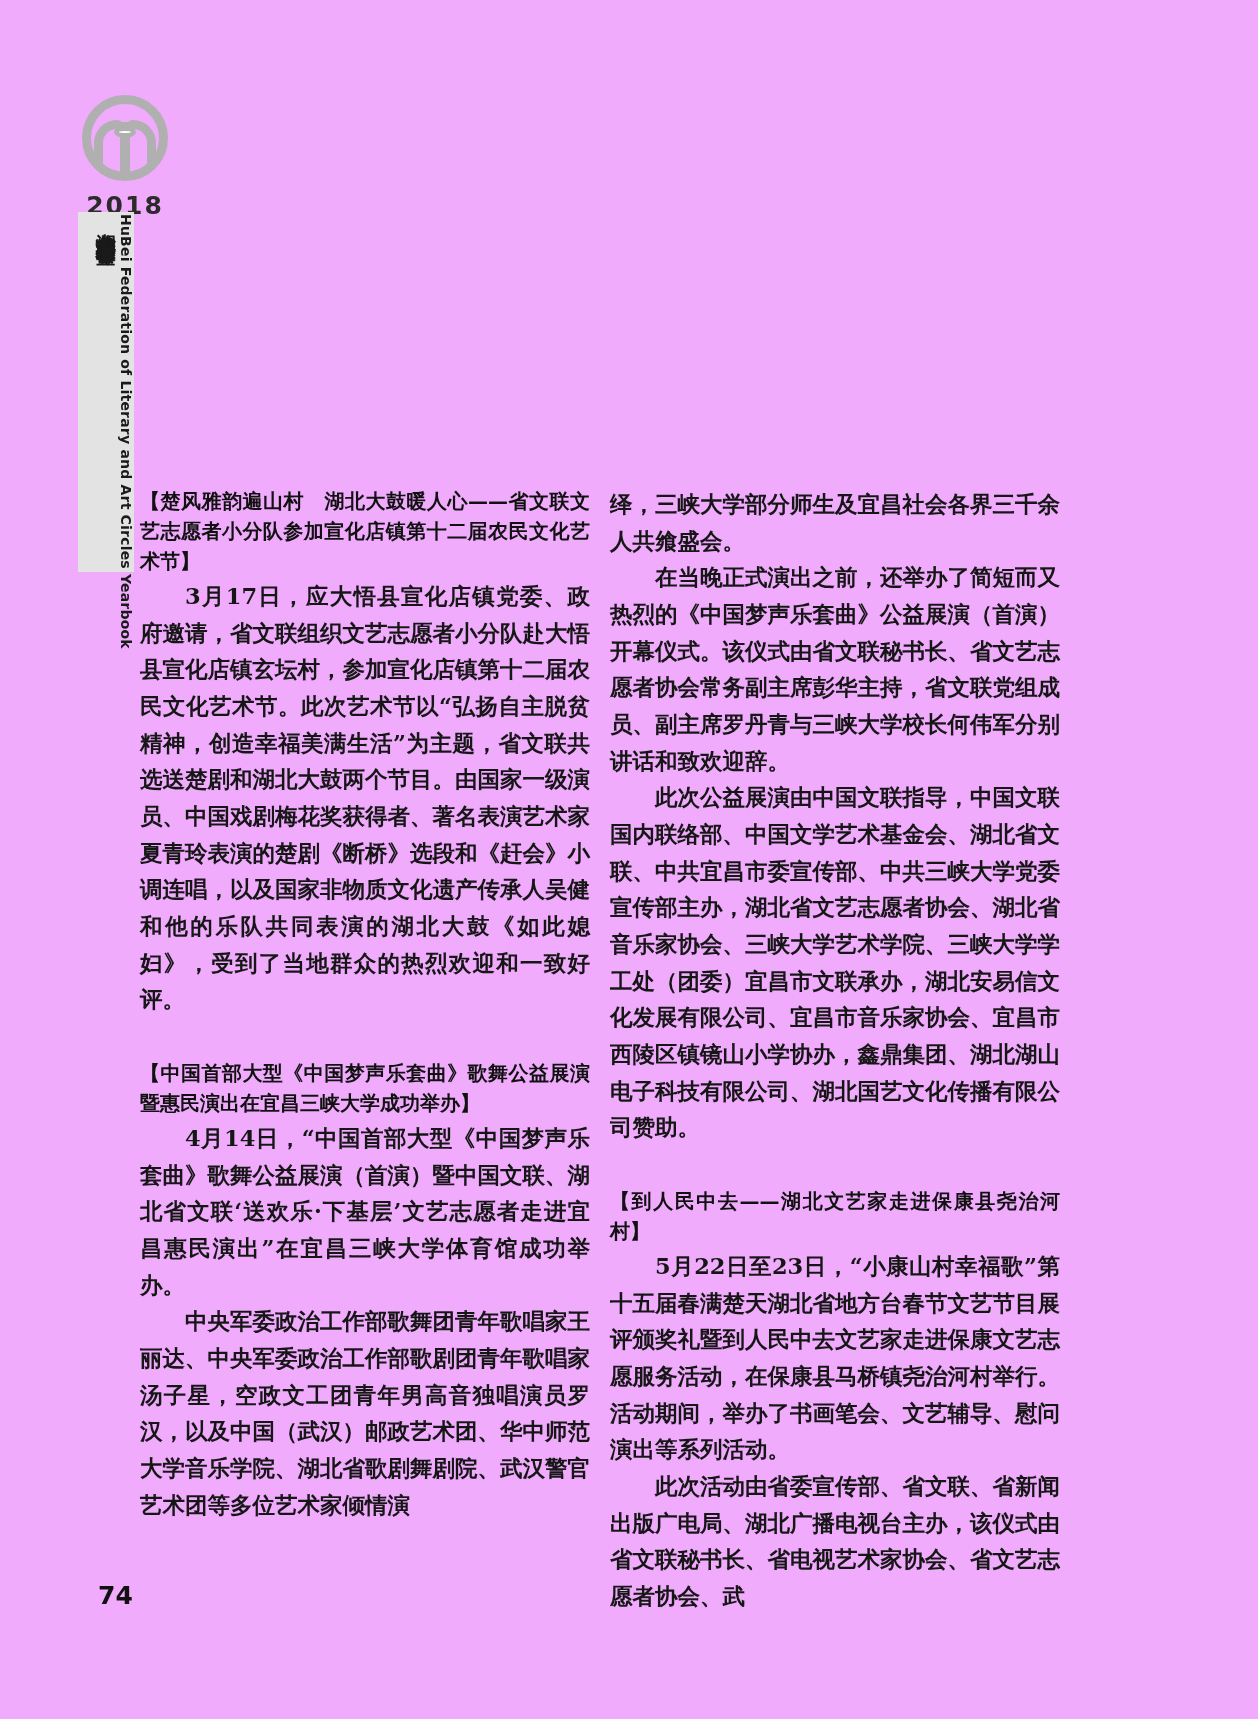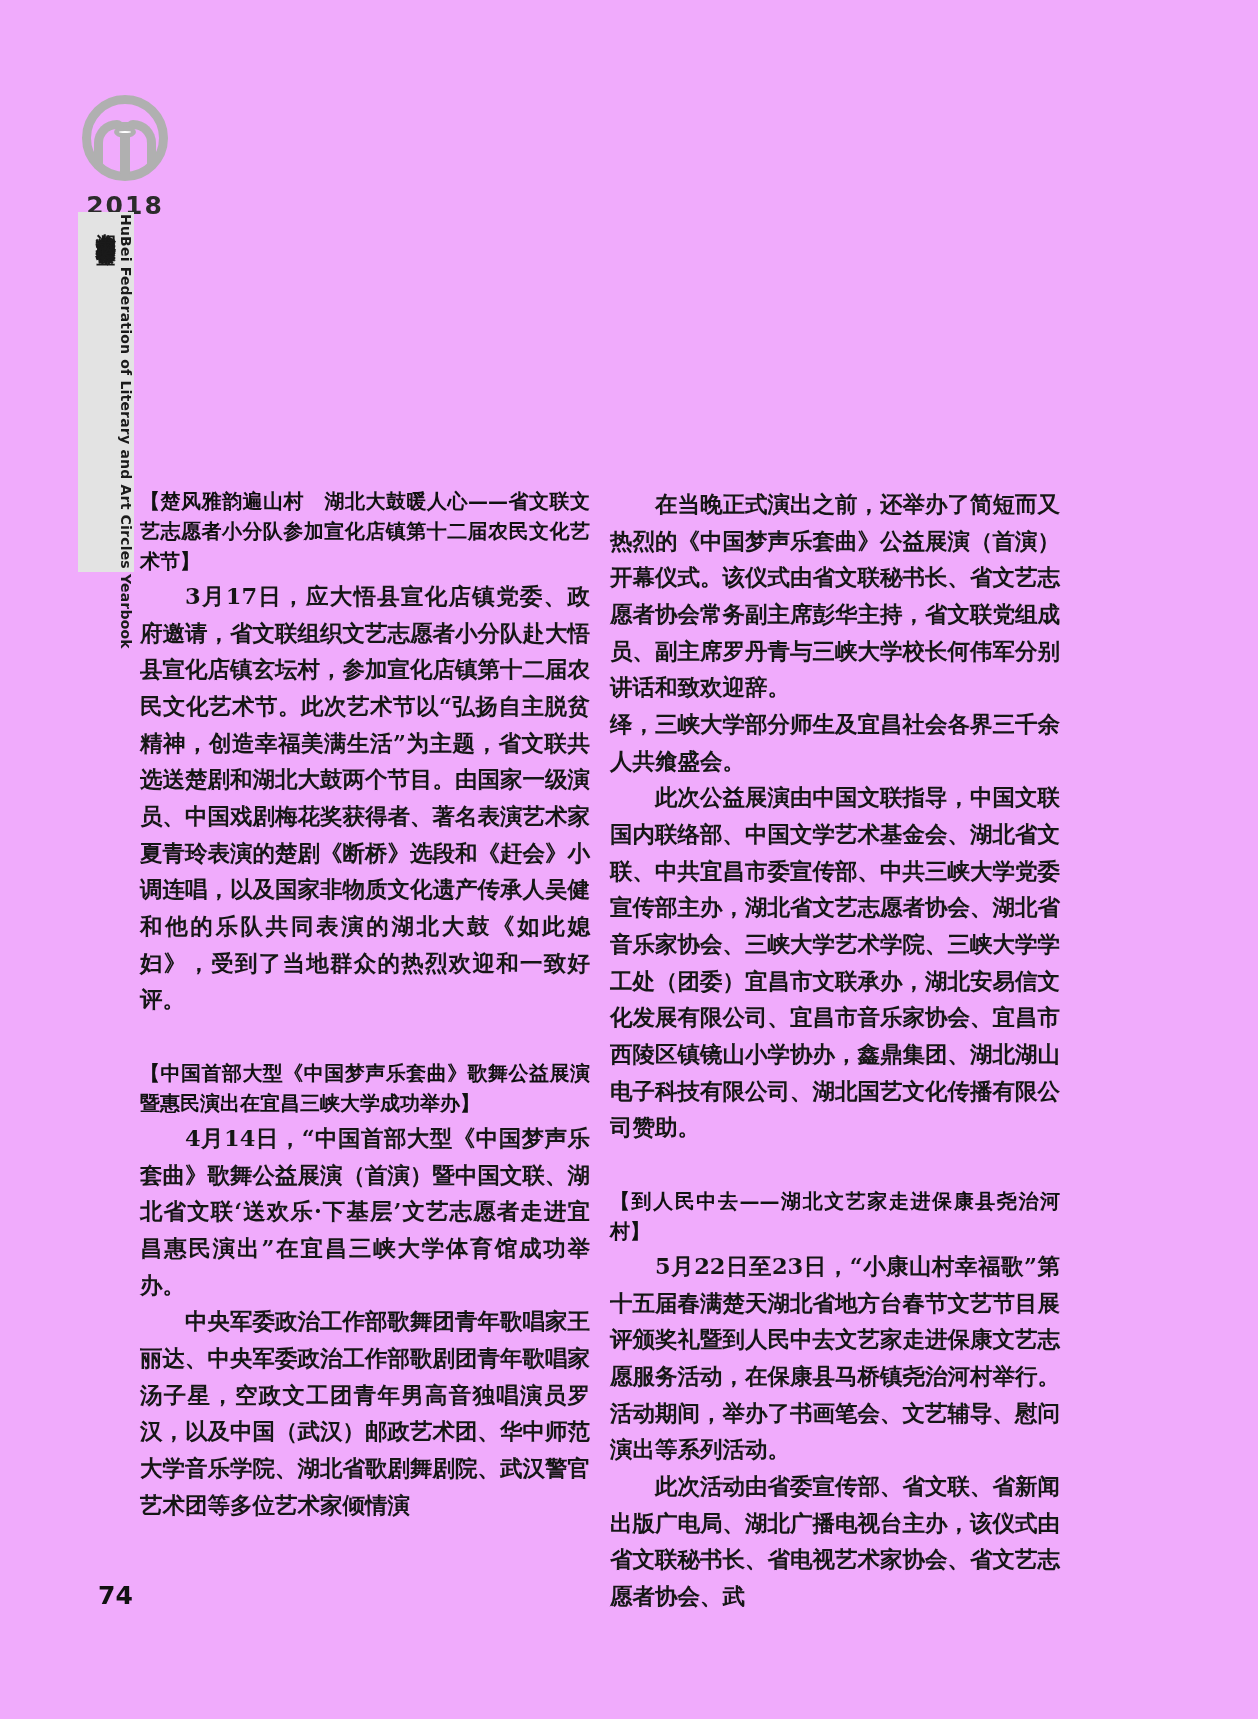--- a/index.html
+++ b/index.html
@@ -217,22 +217,22 @@
 
   <div class="columns">
     <div class="col col-left">
         <h2 class="section-heading">【楚风雅韵遍山村　湖北大鼓暖人心——省文联文艺志愿者小分队参加宣化店镇第十二届农民文化艺术节】</h2>
         <p class="body-text">3月17日，应大悟县宣化店镇党委、政府邀请，省文联组织文艺志愿者小分队赴大悟县宣化店镇玄坛村，参加宣化店镇第十二届农民文化艺术节。此次艺术节以“弘扬自主脱贫精神，创造幸福美满生活”为主题，省文联共选送楚剧和湖北大鼓两个节目。由国家一级演员、中国戏剧梅花奖获得者、著名表演艺术家夏青玲表演的楚剧《断桥》选段和《赶会》小调连唱，以及国家非物质文化遗产传承人吴健和他的乐队共同表演的湖北大鼓《如此媳妇》，受到了当地群众的热烈欢迎和一致好评。</p>
         <h2 class="section-heading gap-top">【中国首部大型《中国梦声乐套曲》歌舞公益展演暨惠民演出在宜昌三峡大学成功举办】</h2>
         <p class="body-text">4月14日，“中国首部大型《中国梦声乐套曲》歌舞公益展演（首演）暨中国文联、湖北省文联‘送欢乐·下基层’文艺志愿者走进宜昌惠民演出”在宜昌三峡大学体育馆成功举办。</p>
         <p class="body-text">中央军委政治工作部歌舞团青年歌唱家王丽达、中央军委政治工作部歌剧团青年歌唱家汤子星，空政文工团青年男高音独唱演员罗汉，以及中国（武汉）邮政艺术团、华中师范大学音乐学院、湖北省歌剧舞剧院、武汉警官艺术团等多位艺术家倾情演</p>
       </div>
     <div class="col col-right">
+        <p class="body-text no-indent">绎，三峡大学部分师生及宜昌社会各界三千余人共飨盛会。</p>
         <p class="body-text">在当晚正式演出之前，还举办了简短而又热烈的《中国梦声乐套曲》公益展演（首演）开幕仪式。该仪式由省文联秘书长、省文艺志愿者协会常务副主席彭华主持，省文联党组成员、副主席罗丹青与三峡大学校长何伟军分别讲话和致欢迎辞。</p>
-        <p class="body-text no-indent">绎，三峡大学部分师生及宜昌社会各界三千余人共飨盛会。</p>
         <p class="body-text">此次公益展演由中国文联指导，中国文联国内联络部、中国文学艺术基金会、湖北省文联、中共宜昌市委宣传部、中共三峡大学党委宣传部主办，湖北省文艺志愿者协会、湖北省音乐家协会、三峡大学艺术学院、三峡大学学工处（团委）宜昌市文联承办，湖北安易信文化发展有限公司、宜昌市音乐家协会、宜昌市西陵区镇镜山小学协办，鑫鼎集团、湖北湖山电子科技有限公司、湖北国艺文化传播有限公司赞助。</p>
         <h2 class="section-heading gap-top">【到人民中去——湖北文艺家走进保康县尧治河村】</h2>
         <p class="body-text">5月22日至23日，“小康山村幸福歌”第十五届春满楚天湖北省地方台春节文艺节目展评颁奖礼暨到人民中去文艺家走进保康文艺志愿服务活动，在保康县马桥镇尧治河村举行。活动期间，举办了书画笔会、文艺辅导、慰问演出等系列活动。</p>
         <p class="body-text">此次活动由省委宣传部、省文联、省新闻出版广电局、湖北广播电视台主办，该仪式由省文联秘书长、省电视艺术家协会、省文艺志愿者协会、武</p>
       </div>
   </div>
 
   <div class="folio">74</div>
 
 </div>

